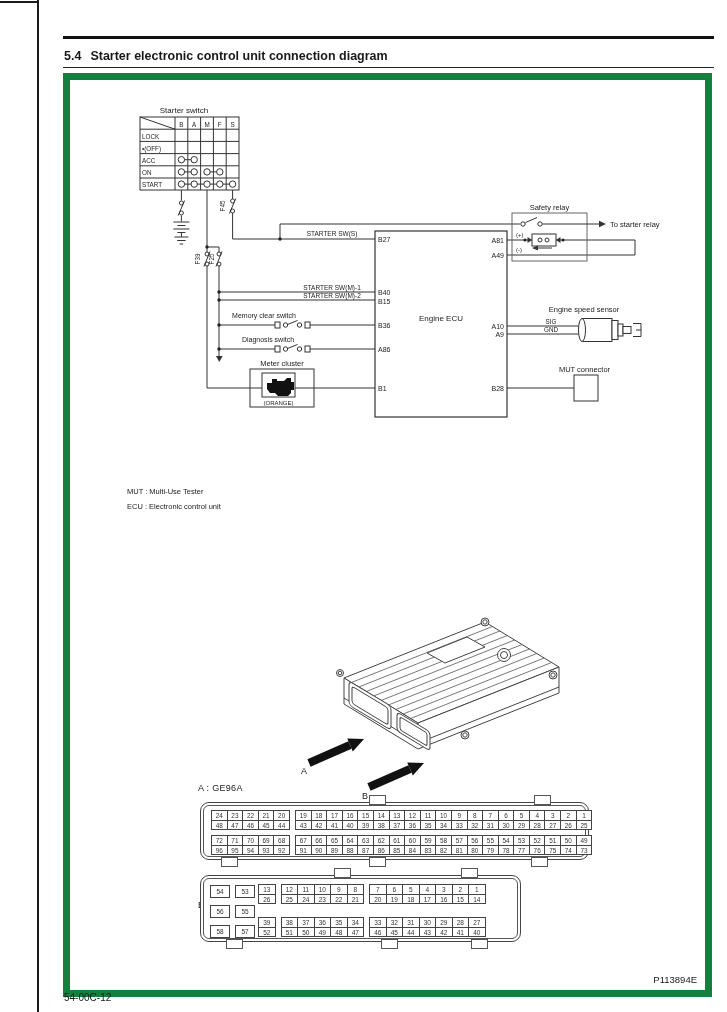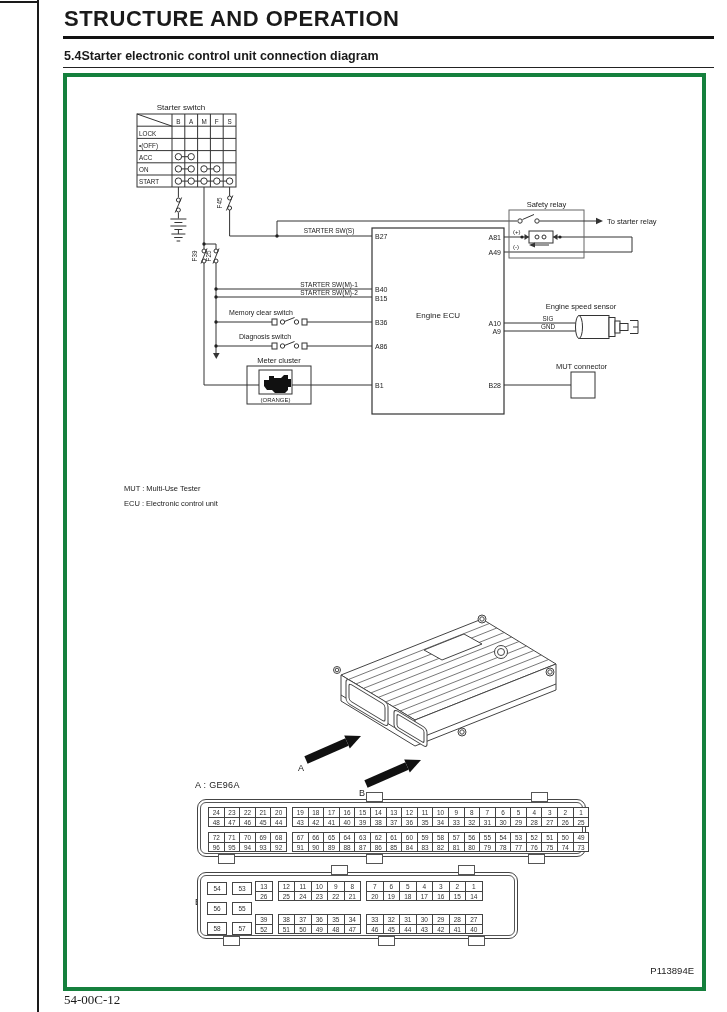--- a/index.html
+++ b/index.html
@@ -3,26 +3,26 @@
 <meta charset="utf-8">
 <style>
   html,body{margin:0;padding:0;background:#e8e8e8;}
   #page{position:relative;width:727px;height:1012px;background:#fff;overflow:hidden;
         font-family:"Liberation Sans",sans-serif;color:#1a1a1a;}
   
   #left-rule{position:absolute;left:37px;top:0;width:2px;height:1012px;background:#1a1a1a;}
   #top-tick{position:absolute;left:0;top:1px;width:38px;height:2px;background:#1a1a1a;}
   #main-title{position:absolute;left:64px;top:6px;font-size:22px;font-weight:bold;letter-spacing:.5px;}
   #title-rule{position:absolute;left:63px;top:36px;width:651px;height:3px;background:#111;}
-  #section-head{position:absolute;left:64px;top:49px;font-size:12.5px;font-weight:bold;display:flex;}
+  #section-head{position:absolute;left:64px;top:49px;font-size:12.5px;font-weight:bold;display:flex;gap:9px;}
   #section-rule{position:absolute;left:63px;top:67px;width:651px;height:1px;background:#222;}
-  #figure-box{position:absolute;left:63px;top:73px;width:635px;height:910px;border:4px solid #15803d;background:#fff;}
+  #figure-box{position:absolute;left:63px;top:73px;width:635px;height:910px;border:7px solid #15803d;background:#fff;}
   #figure-svg{position:absolute;left:0;top:0;}
-  #figure-code{position:absolute;right:8px;bottom:11px;font-size:9.5px;color:#222;}
-  #page-number{position:absolute;left:64px;top:992px;font-size:13px;font-family:Liberation Serif, serif;}
+  #figure-code{position:absolute;right:8px;bottom:5px;font-size:9.5px;color:#222;}
+  #page-number{position:absolute;left:64px;top:992px;font-size:10px;}
   svg text{font-family:"Liberation Sans",sans-serif;fill:#222;}
   
   .conn-label{position:absolute;font-size:9px;color:#222;letter-spacing:.3px;}
   .conn-outer{position:absolute;border:1.4px solid #444;border-radius:9px;background:#fff;}
   .conn-inner{position:absolute;left:2px;top:2px;right:2px;bottom:2px;border:1px solid #555;border-radius:6px;}
   .tab{position:absolute;width:15px;height:8px;border:1px solid #555;background:#fff;}
   .conn-blocks{position:absolute;}
   .conn-block{display:flex;gap:5px;}
   .conn-block + .conn-block{margin-top:5px;}
   #conn-b-blocks .conn-block + .conn-block{margin-top:13px;}
@@ -39,21 +39,20 @@
   #conn-a-blocks{left:7px;top:4px;}
   #conn-b-blocks{left:54px;top:5px;}
 </style>
 </head>
 <body>
 
 <div id="page">
   <div id="left-rule"></div>
   <div id="top-tick"></div>
 
-  <div id="main-title">STRUCTURE AND OPERATION</div>
   <div id="title-rule"></div>
   <div id="section-head">
     <span>5.4</span>
     <span>Starter electronic control unit connection diagram</span>
   </div>
   <div id="section-rule"></div>
 
   <div id="figure-box">
     <svg id="figure-svg" width="635" height="908" viewBox="0 0 635 908">
 

